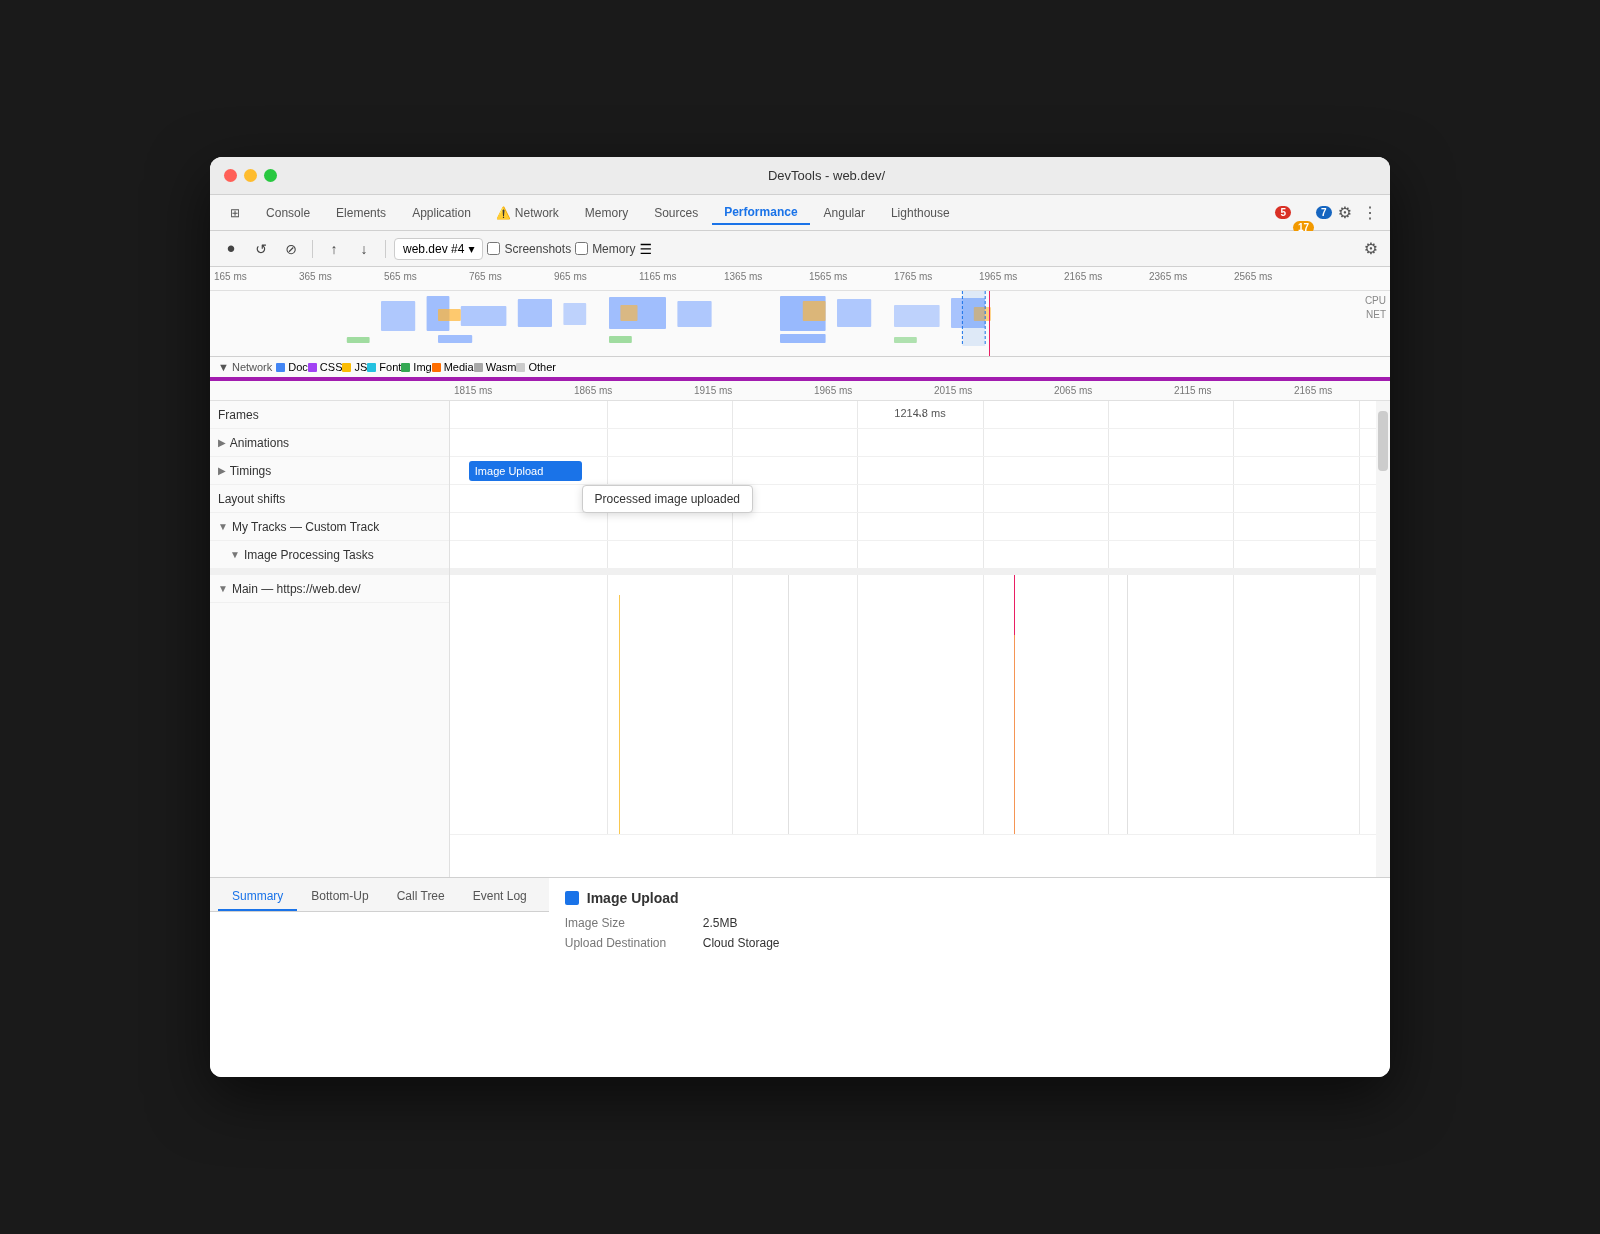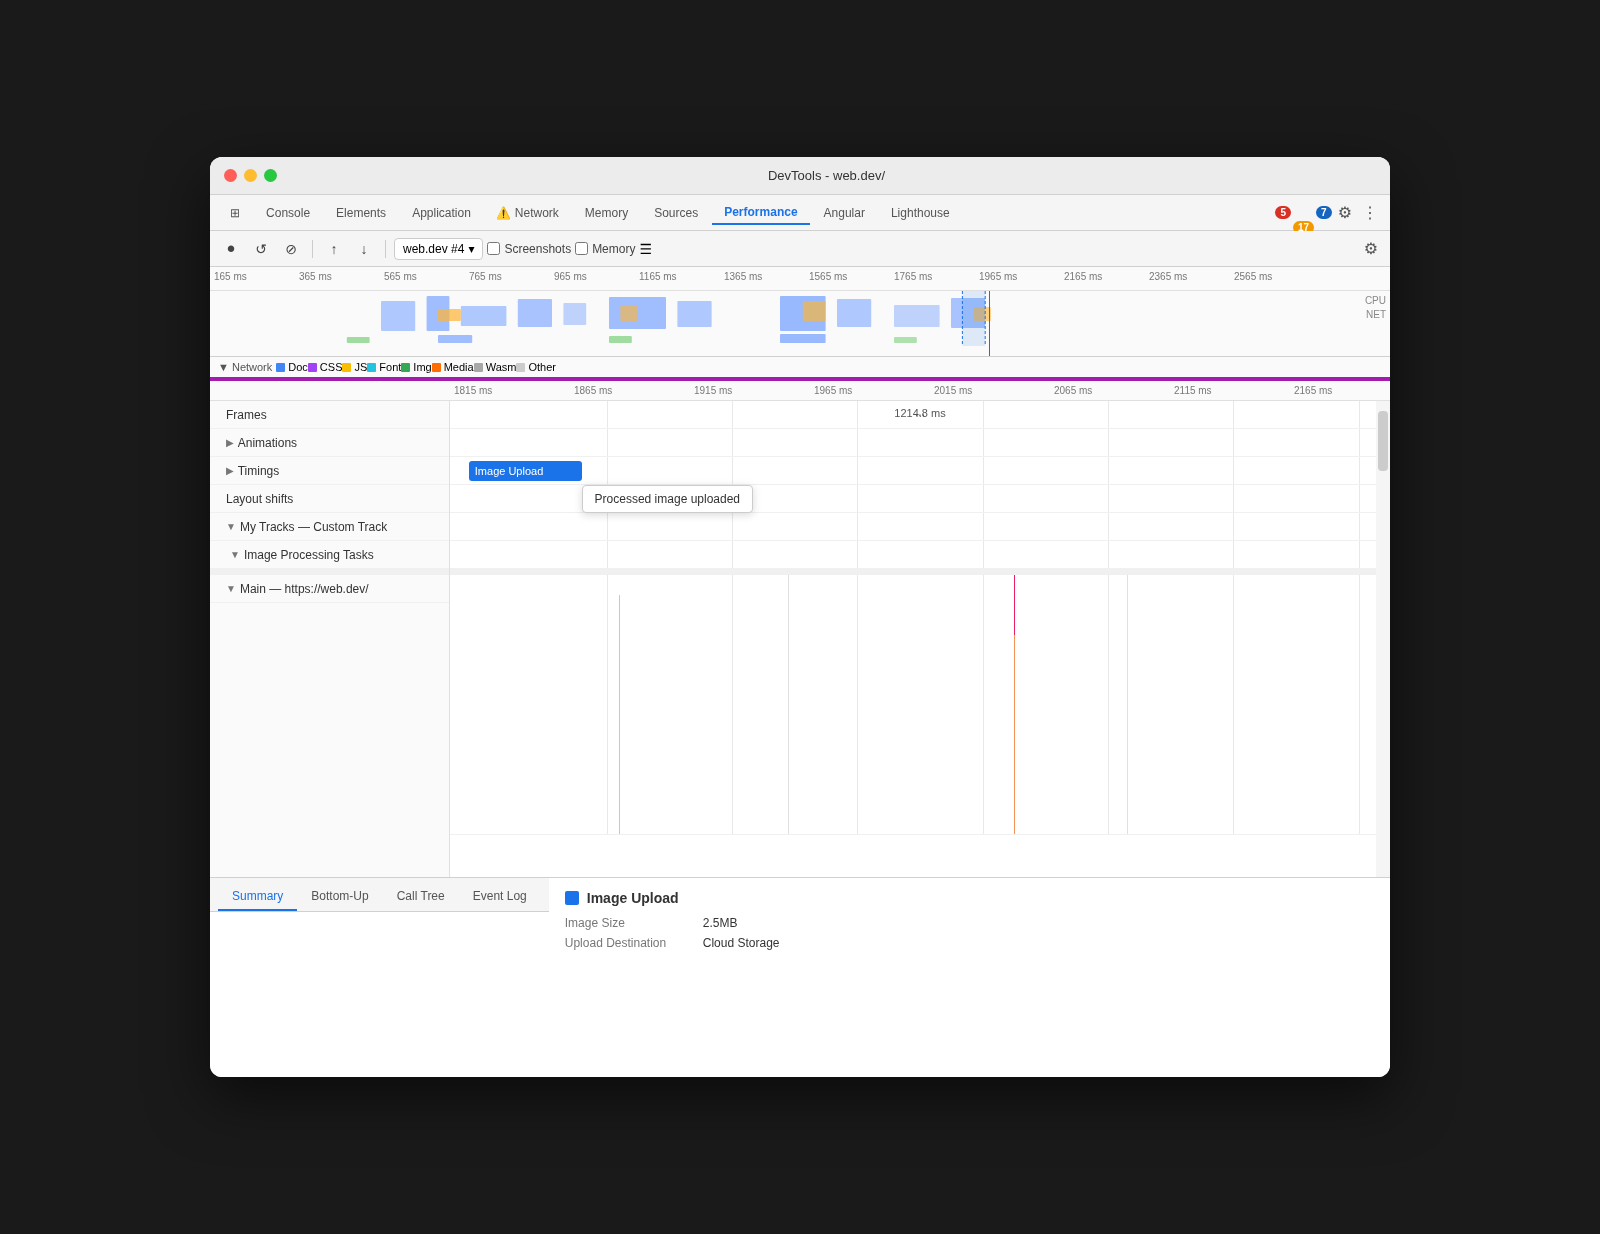--- a/index.html
+++ b/index.html
@@ -272,21 +272,21 @@
       width: 240px;
       flex-shrink: 0;
       border-right: 1px solid #e0e0e0;
       overflow-y: auto;
       background: #fafafa;
     }
     .track-row {
       height: 28px;
       display: flex;
       align-items: center;
-      padding: 0 16px;
+      padding: 0 8px;
       font-size: 12px;
       color: #333;
       border-bottom: 1px solid #f0f0f0;
       cursor: pointer;
     }
     .track-toggle {
       margin-right: 4px;
       font-size: 10px;
       color: #777;
     }

